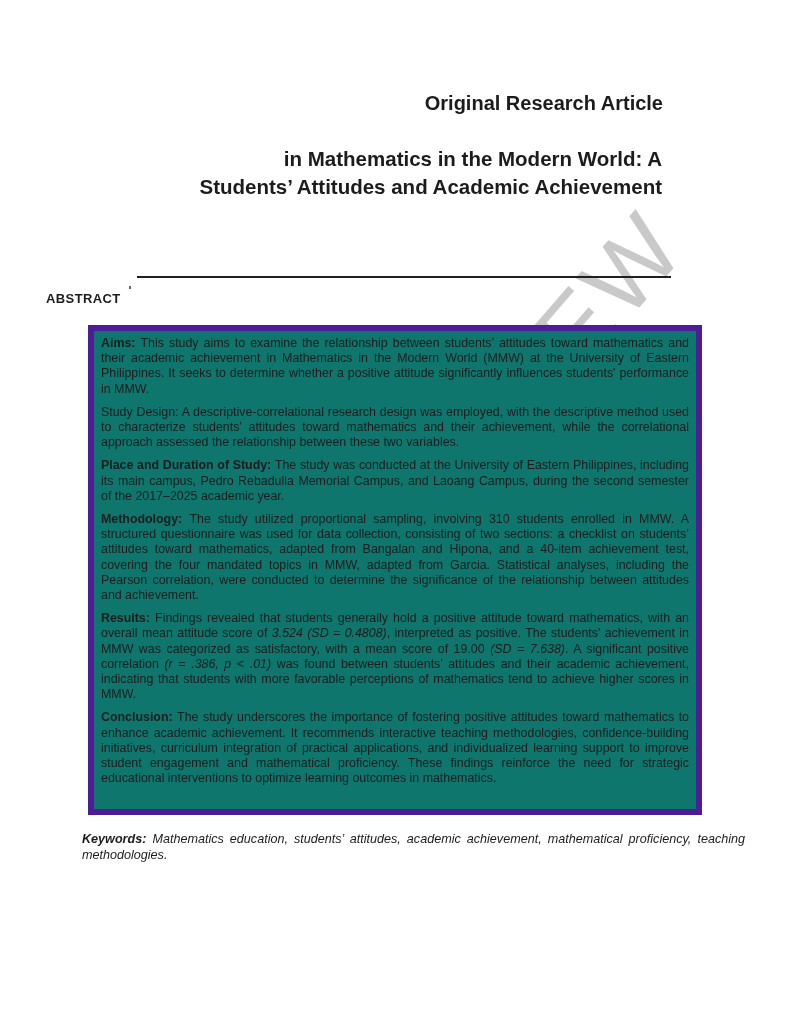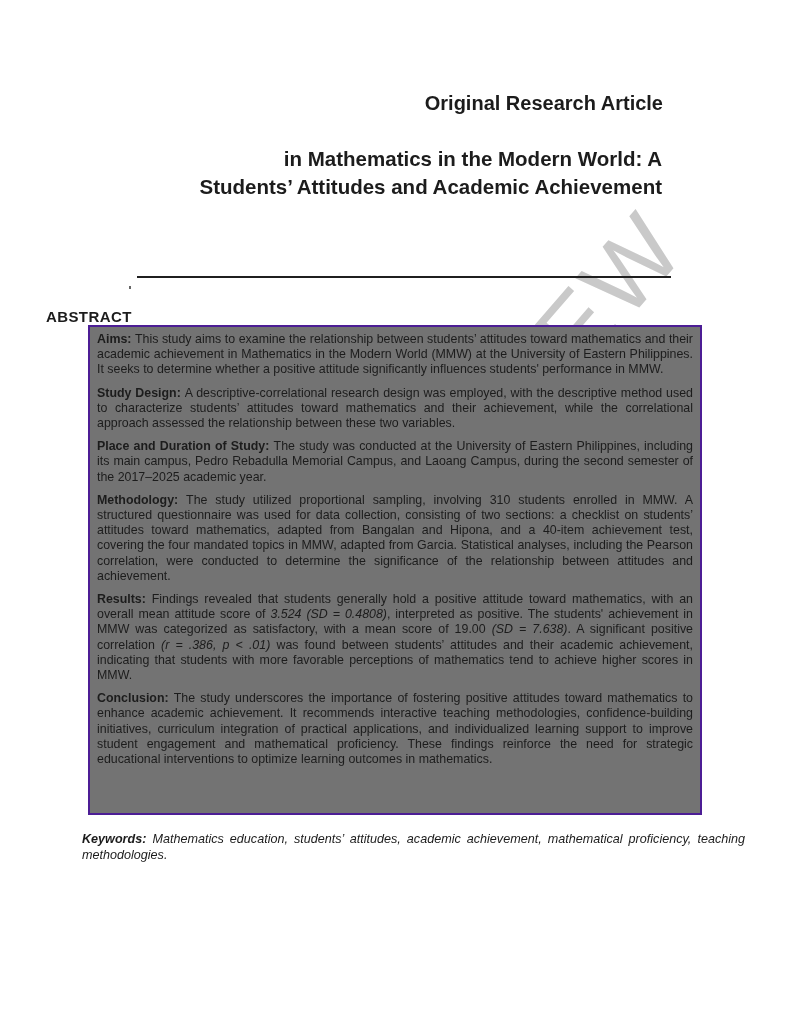--- a/index.html
+++ b/index.html
@@ -62,36 +62,36 @@
     position: absolute;
     left: 129px;
     top: 286px;
     width: 2px;
     height: 3px;
     background: #666;
     z-index: 2;
   }
   .abstract-label {
     position: absolute;
-    top: 308px;
+    top: 291px;
     left: 46px;
-    font-size: 15px;
+    font-size: 13px;
     font-weight: bold;
     letter-spacing: 0.4px;
     z-index: 2;
   }
   .abstract-box {
     position: absolute;
     left: 88px;
     top: 325px;
     width: 614px;
     height: 490px;
     box-sizing: border-box;
-    background: #737373;
-    border: 2px solid #4c1d95;
+    background: #0f766e;
+    border: 6px solid #4c1d95;
     padding: 5px 7px;
     z-index: 2;
   }
   .abstract-box p {
     margin: 0 0 8px 0;
     font-size: 12.4px;
     line-height: 15.2px;
     text-align: justify;
   }
   .abstract-box p:last-child { margin-bottom: 4px; }
@@ -122,21 +122,21 @@
   </div>
 
   <div class="title-rule"></div>
 
   <div class="stray-mark"></div>
 
   <div class="abstract-label">ABSTRACT</div>
 
   <div class="abstract-box">
     <p><span style="font-weight: bold;">Aims: </span><span>This study aims to examine the relationship between students’ attitudes toward mathematics and their academic achievement in Mathematics in the Modern World (MMW) at the University of Eastern Philippines. It seeks to determine whether a positive attitude significantly influences students' performance in MMW.</span></p>
-    <p><span style="font-weight: bold;">Study Design: </span><span>A descriptive-correlational research design was employed, with the descriptive method used to characterize students’ attitudes toward mathematics and their achievement, while the correlational approach assessed the relationship between these two variables.</span></p>
+    <p><span style="font-weight: normal;">Study Design: </span><span>A descriptive-correlational research design was employed, with the descriptive method used to characterize students’ attitudes toward mathematics and their achievement, while the correlational approach assessed the relationship between these two variables.</span></p>
     <p><span style="font-weight: bold;">Place and Duration of Study: </span><span>The study was conducted at the University of Eastern Philippines, including its main campus, Pedro Rebadulla Memorial Campus, and Laoang Campus, during the second semester of the 2017–2025 academic year.</span></p>
     <p><span style="font-weight: bold;">Methodology: </span><span>The study utilized proportional sampling, involving 310 students enrolled in MMW. A structured questionnaire was used for data collection, consisting of two sections: a checklist on students’ attitudes toward mathematics, adapted from Bangalan and Hipona, and a 40-item achievement test, covering the four mandated topics in MMW, adapted from Garcia. Statistical analyses, including the Pearson correlation, were conducted to determine the significance of the relationship between attitudes and achievement.</span></p>
     <p><span style="font-weight: bold;">Results: </span><span>Findings revealed that students generally hold a positive attitude toward mathematics, with an overall mean attitude score of </span><span style="font-style: italic;">3.524 (SD = 0.4808)</span><span>, interpreted as positive. The students' achievement in MMW was categorized as satisfactory, with a mean score of 19.00 </span><span style="font-style: italic;">(SD = 7.638)</span><span>. A significant positive correlation </span><span style="font-style: italic;">(r = .386, p &lt; .01)</span><span> was found between students’ attitudes and their academic achievement, indicating that students with more favorable perceptions of mathematics tend to achieve higher scores in MMW.</span></p>
     <p><span style="font-weight: bold;">Conclusion: </span><span>The study underscores the importance of fostering positive attitudes toward mathematics to enhance academic achievement. It recommends interactive teaching methodologies, confidence-building initiatives, curriculum integration of practical applications, and individualized learning support to improve student engagement and mathematical proficiency. These findings reinforce the need for strategic educational interventions to optimize learning outcomes in mathematics.</span></p>
   </div>
 
   <div class="keywords"><span style="font-weight: bold; font-style: italic;">Keywords: </span><span style="font-style: italic;">Mathematics education, students’ attitudes, academic achievement, mathematical proficiency, teaching methodologies.</span></div>
 
 </div>
 

